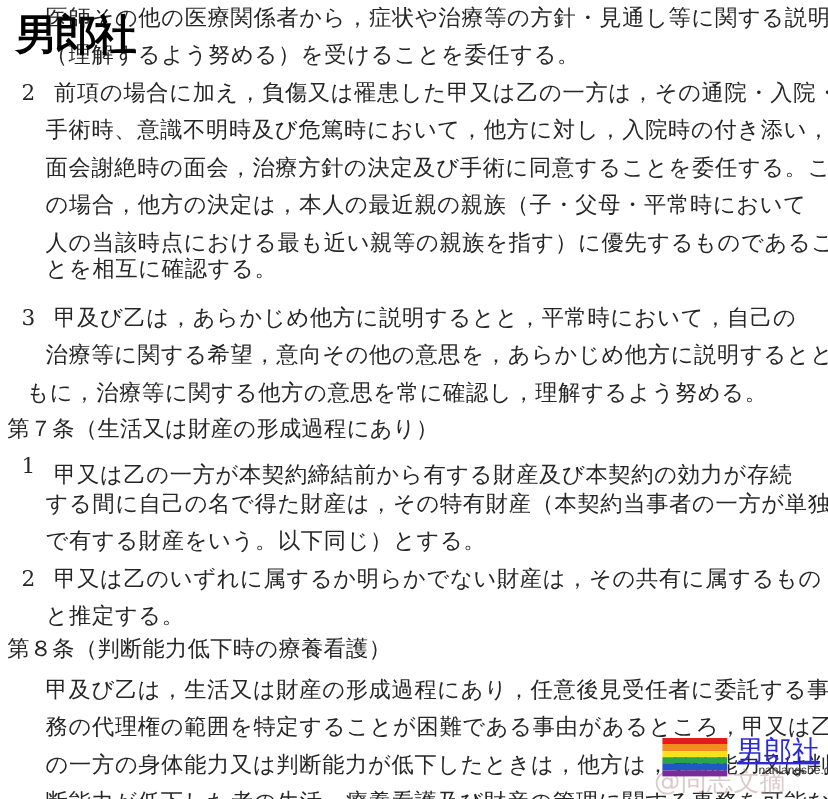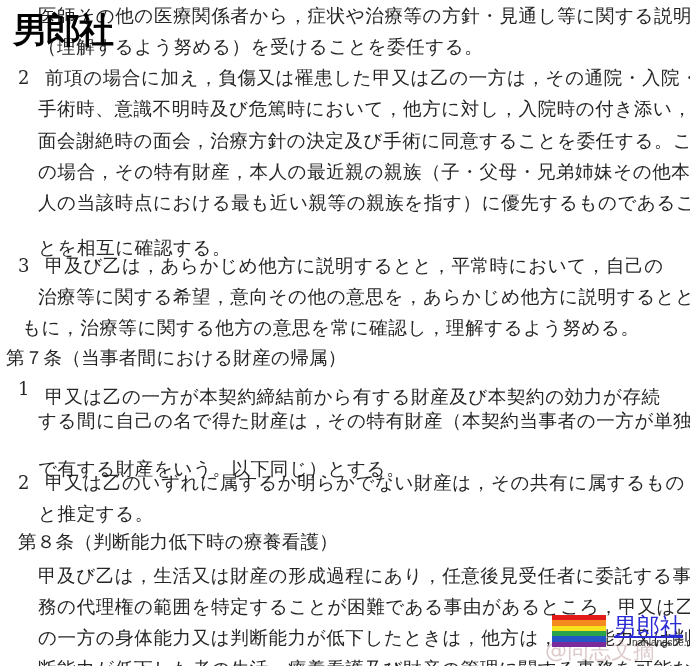--- a/index.html
+++ b/index.html
@@ -43,36 +43,36 @@
 </head>
 <body>
 
 <div class="doc" id="doc">
     <div class="line" style="left: 38px; top: 5px;">医師その他の医療関係者から，症状や治療等の方針・見通し等に関する説明</div>
     <div class="line" style="left: 38px; top: 36px;">（理解するよう努める）を受けることを委任する。</div>
     <span class="num" style="left: 18px; top: 67px;">2</span>
     <div class="line" style="left: 26px; top: 67px;">　前項の場合に加え，負傷又は罹患した甲又は乙の一方は，その通院・入院・</div>
     <div class="line" style="left: 38px; top: 98px;">手術時、意識不明時及び危篤時において，他方に対し，入院時の付き添い，</div>
     <div class="line" style="left: 38px; top: 130px;">面会謝絶時の面会，治療方針の決定及び手術に同意することを委任する。こ</div>
-    <div class="line" style="left: 38px; top: 161px;">の場合，その特有財産，本人の最近親の親族（子・父母・兄弟姉妹その他本</div>
+    <div class="line" style="left: 38px; top: 161px;">の場合，他方の決定は，本人の最近親の親族（子・父母・平常時において</div>
     <div class="line" style="left: 38px; top: 192px;">人の当該時点における最も近い親等の親族を指す）に優先するものであるこ</div>
-    <div class="line" style="left: 38px; top: 237px;">とを相互に確認する。</div>
+    <div class="line" style="left: 38px; top: 215px; font-family: Liberation Mono, monospace;">とを相互に確認する。</div>
     <span class="num" style="left: 18px; top: 255px;">3</span>
     <div class="line" style="left: 26px; top: 255px;">　甲及び乙は，あらかじめ他方に説明するとと，平常時において，自己の</div>
     <div class="line" style="left: 38px; top: 286px;">治療等に関する希望，意向その他の意思を，あらかじめ他方に説明するとと</div>
     <div class="line" style="left: 22px; top: 317px;">もに，治療等に関する他方の意思を常に確認し，理解するよう努める。</div>
-    <div class="line heading" style="left: 6px; top: 347px;">第７条（当事者間における財産の帰属）</div>
+    <div class="line heading" style="left: 6px; top: 347px;">第７条（生活又は財産の形成過程にあり）</div>
     <span class="num" style="left: 18px; top: 378px;">1</span>
     <div class="line" style="left: 26px; top: 386px;">　甲又は乙の一方が本契約締結前から有する財産及び本契約の効力が存続</div>
     <div class="line" style="left: 38px; top: 410px;">する間に自己の名で得た財産は，その特有財産（本契約当事者の一方が単独</div>
-    <div class="line" style="left: 38px; top: 441px; margin-top: 17px;">で有する財産をいう。以下同じ）とする。</div>
+    <div class="line" style="left: 38px; top: 441px;">で有する財産をいう。以下同じ）とする。</div>
     <span class="num" style="left: 18px; top: 472px;">2</span>
     <div class="line" style="left: 26px; top: 472px;">　甲又は乙のいずれに属するか明らかでない財産は，その共有に属するもの</div>
     <div class="line" style="left: 38px; top: 503px;">と推定する。</div>
-    <div class="line heading" style="left: 18px; top: 531px;">第８条（判断能力低下時の療養看護）</div>
+    <div class="line heading" style="left: 6px; top: 531px;">第８条（判断能力低下時の療養看護）</div>
     <div class="line" style="left: 38px; top: 565px;">甲及び乙は，生活又は財産の形成過程にあり，任意後見受任者に委託する事</div>
     <div class="line" style="left: 38px; top: 596px;">務の代理権の範囲を特定することが困難である事由があるところ，甲又は乙</div>
     <div class="line" style="left: 38px; top: 627px;">の一方の身体能力又は判断能力が低下したときは，他方は，身体能力又は判</div>
     <div class="line" style="left: 38px; top: 658px;">断能力が低下した者の生活，療養看護及び財産の管理に関する事務を可能な</div>
   </div>
 
 <div class="wm-top">男郎社</div>
 
 <div class="weibo-ghost">@同志文摘</div>
 

